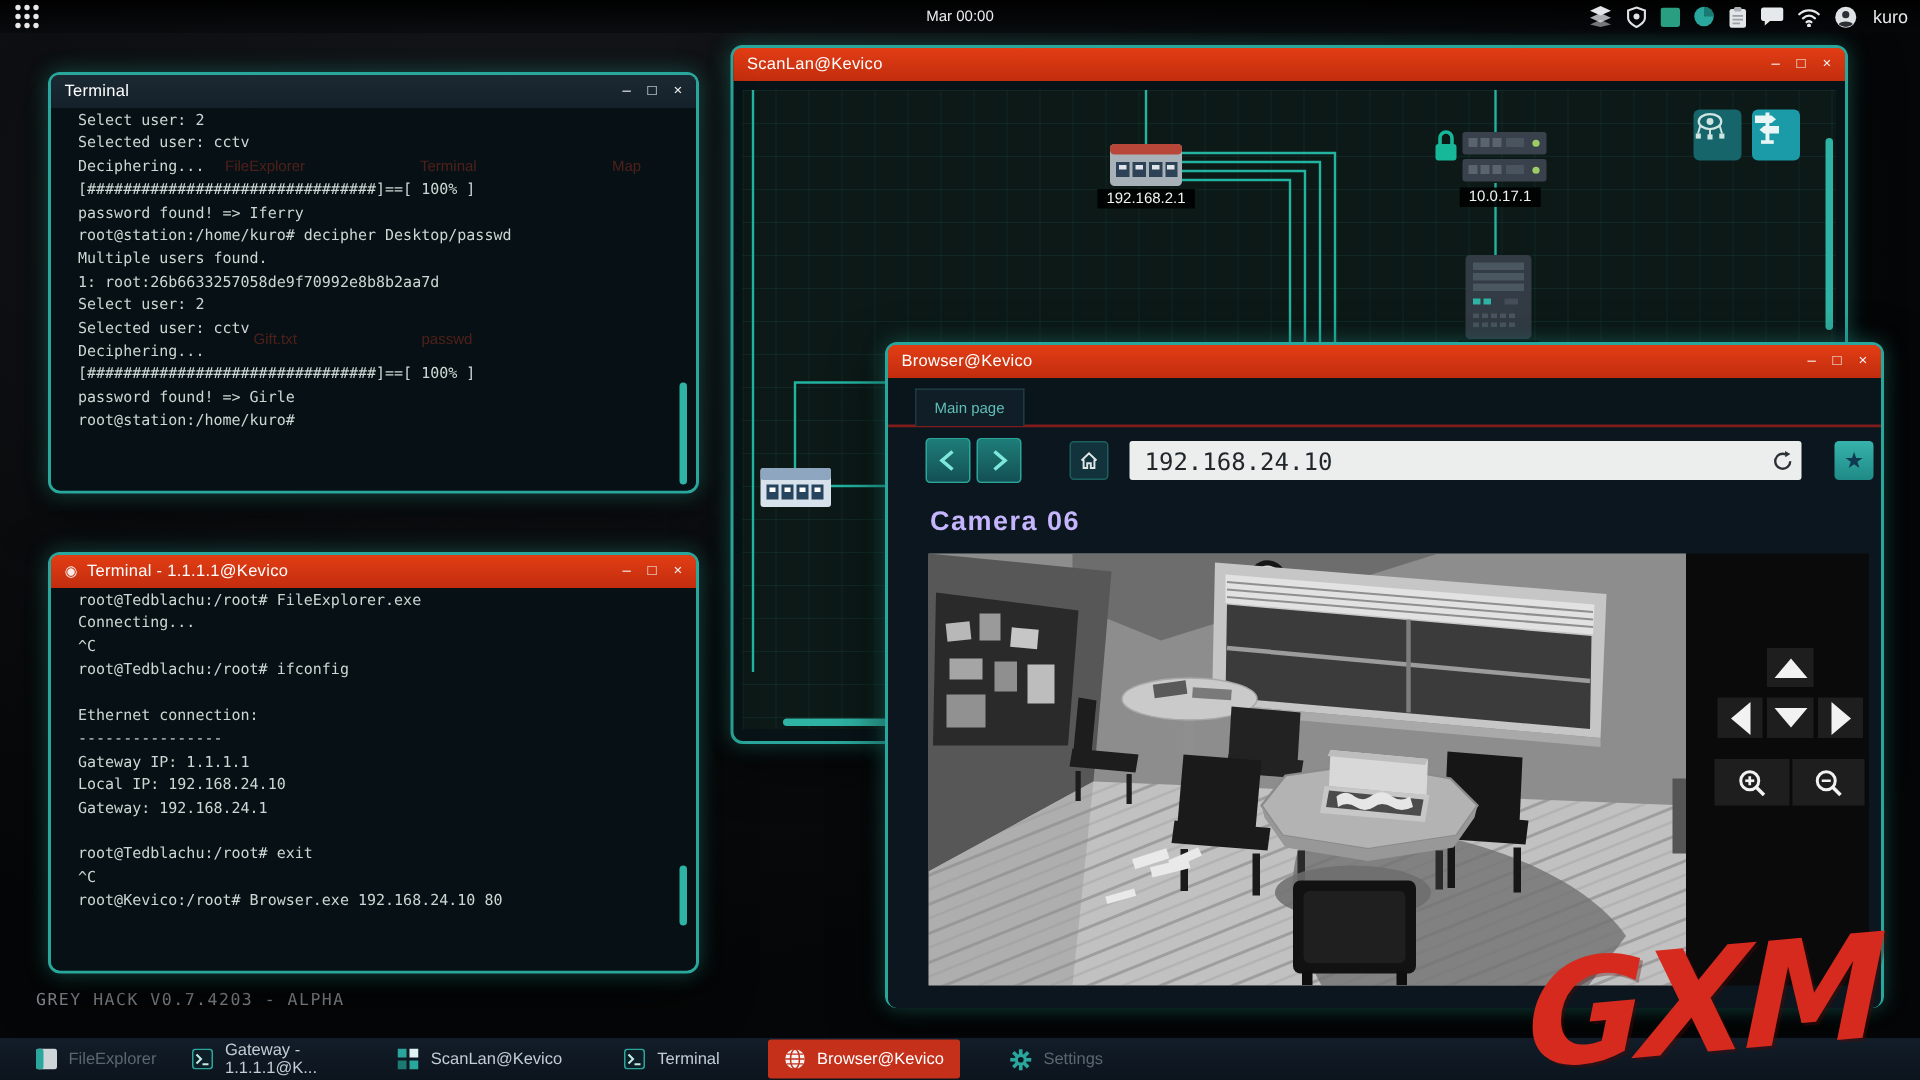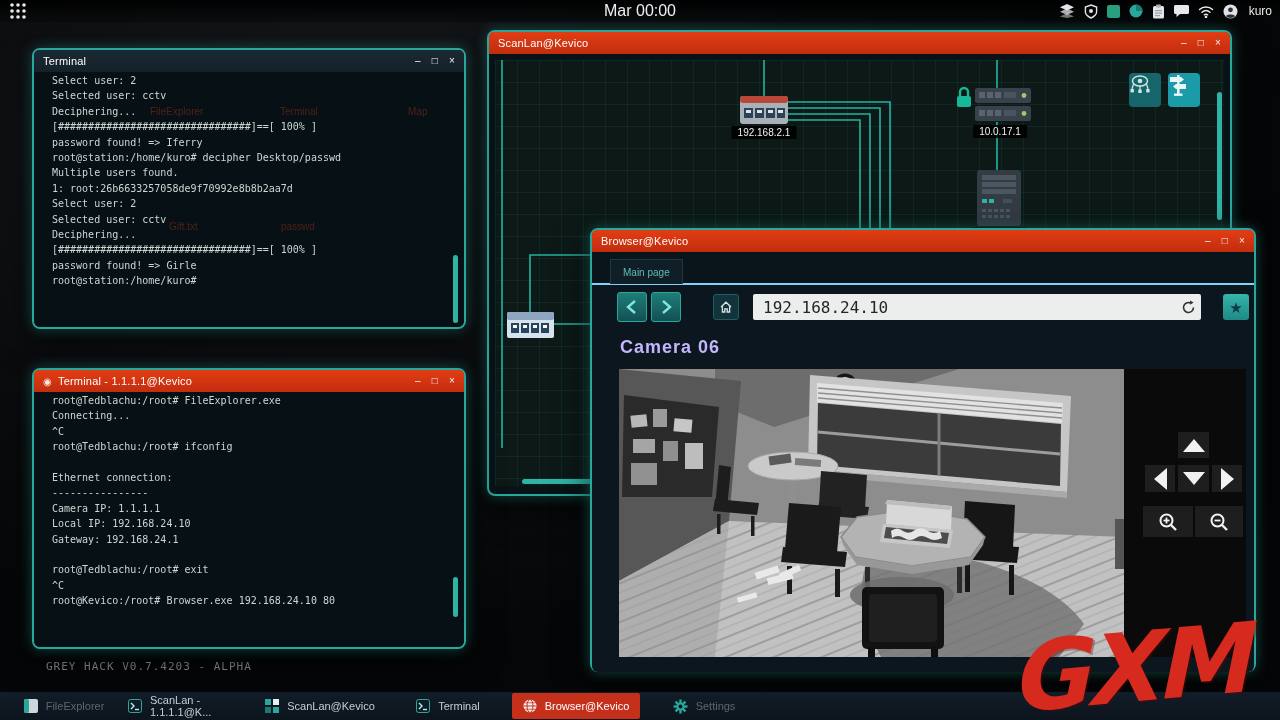--- a/index.html
+++ b/index.html
@@ -7,21 +7,21 @@
     width:1280px;height:720px;overflow:hidden;position:relative;
     background:radial-gradient(ellipse 900px 500px at 30% 20%, #17191d 0%, #0b0d0f 55%, #050607 100%);
     font-family:"Liberation Sans", sans-serif;
     -webkit-font-smoothing:antialiased;
   }
   
   .topbar{position:absolute;left:0;top:0;right:0;height:22px;z-index:50;
     background:linear-gradient(180deg,rgba(0,0,0,.95),rgba(5,8,10,.55));
     display:flex;align-items:center;color:#e8e8e8;font-size:12px;}
   .appgrid{margin-left:8px;width:20px;height:20px;display:flex;align-items:center;justify-content:center;cursor:pointer;}
-  .topbar-time{position:absolute;left:50%;transform:translateX(-50%);font-size:16px;color:#eceff1;}
+  .topbar-time{position:absolute;left:50%;transform:translateX(-50%);font-size:10px;color:#eceff1;}
   .tray{position:absolute;right:8px;top:0;height:22px;display:flex;align-items:center;gap:9px;}
   .tray svg{display:block;}
   .tray-user{font-size:12px;color:#e8e8e8;margin-left:2px;}
   
   .window{position:absolute;border:2px solid #2aa79c;border-radius:8px;
     box-shadow:0 0 14px rgba(42,167,156,.40), 0 12px 34px rgba(0,0,0,.65);
     background:#081317;}
   .titlebar{height:22px;display:flex;align-items:center;padding:0 9px;border-radius:5px 5px 0 0;
     font-size:11px;color:#fff;letter-spacing:.2px;}
   .titlebar.dark{background:linear-gradient(180deg,#1b2933,#14212a);}
@@ -45,21 +45,21 @@
                      linear-gradient(90deg, rgba(45,170,155,.10) 1px, transparent 1px);
     background-size:22px 22px;}
   .map svg{position:absolute;left:0;top:0;}
   .node-label{position:absolute;transform:translateX(-50%);background:rgba(0,0,0,.88);color:#f2f2f2;
     font-size:10px;padding:1px 6px;white-space:nowrap;}
   .map-btn{position:absolute;width:32px;height:34px;border-radius:4px;display:flex;align-items:center;justify-content:center;cursor:pointer;}
   .map-btn.dark{background:#15656b;}
   .map-btn.bright{background:#1b9aa8;}
   .hthumb{position:absolute;height:5px;border-radius:3px;background:#2fb3a4;}
   
-  .tabstrip{height:31px;background:#0a141b;border-bottom:2px solid #7dd3fc;position:relative;}
+  .tabstrip{height:31px;background:#0a141b;border-bottom:2px solid #7f1d1d;position:relative;}
   .tab{position:absolute;left:18px;top:7px;height:24px;padding:0 12px;display:flex;align-items:center;
     background:#101f27;border:1px solid #1d3a42;border-bottom:none;color:#5fbdb7;font-size:10px;cursor:pointer;}
   .toolbar{height:44px;background:#0c161e;display:flex;align-items:center;padding:0 0 0 25px;position:relative;}
   .nav-btn{width:28px;height:28px;margin-right:4px;border-radius:3px;cursor:pointer;
     background:linear-gradient(180deg,#1e7d78,#135055);border:1px solid #2aa79c;
     display:flex;align-items:center;justify-content:center;}
   .home-btn{width:24px;height:24px;margin:0 14px 0 28px;border-radius:3px;cursor:pointer;
     background:#13333c;border:1px solid #1d5f5c;display:flex;align-items:center;justify-content:center;}
   .urlbar{position:relative;width:448px;height:26px;background:#eceeee;border-radius:2px;display:flex;align-items:center;}
   .urlbar input{flex:1;border:none;outline:none;background:transparent;
@@ -81,21 +81,21 @@
   .taskbar{position:absolute;left:0;right:0;bottom:0;height:28px;z-index:55;
     background:linear-gradient(180deg,#121d29,#0c141d);border-top:1px solid #04070a;
     display:flex;align-items:stretch;}
   .task-item{display:flex;align-items:center;justify-content:center;gap:8px;width:128px;
     font-size:11px;color:#c3cdd5;cursor:pointer;}
   .task-item.dim{color:#5a6670;}
   .task-item.active{background:#c5301a;color:#fff;border-radius:2px;margin:1px 0;}
   .task-ico{display:flex;align-items:center;}
   
   .version{position:absolute;left:24px;top:660px;font-family:"DejaVu Sans Mono",monospace;
-    font-size:11px;letter-spacing:1px;color:#8d9296;z-index:5;margin-left:22px;}
+    font-size:11px;letter-spacing:1px;color:#8d9296;z-index:5;}
   .watermark{position:absolute;right:26px;bottom:-4px;z-index:60;pointer-events:none;
     font-family:"DejaVu Sans",sans-serif;font-size:96px;font-weight:bold;font-style:italic;
     color:#d62a1e;transform:rotate(-5deg) skewX(-6deg);letter-spacing:-4px;
     text-shadow:2px 2px 0 rgba(90,10,5,.35);}
 </style>
 </head>
 <body>
 
 <div class="topbar">
   <div class="appgrid">
@@ -326,21 +326,21 @@
     </div>
   </div>
   <div class="term-body">
       <div class="tline">root@Tedblachu:/root# FileExplorer.exe</div>
       <div class="tline">Connecting...</div>
       <div class="tline">^C</div>
       <div class="tline">root@Tedblachu:/root# ifconfig</div>
       <div class="tline"></div>
       <div class="tline">Ethernet connection:</div>
       <div class="tline">----------------</div>
-      <div class="tline">Camera IP: 1.1.1.1</div>
+      <div class="tline">Gateway IP: 1.1.1.1</div>
       <div class="tline">Local IP: 192.168.24.10</div>
       <div class="tline">Gateway: 192.168.24.1</div>
       <div class="tline"></div>
       <div class="tline">root@Tedblachu:/root# exit</div>
       <div class="tline">^C</div>
       <div class="tline">root@Kevico:/root# Browser.exe 192.168.24.10 80</div>
     </div>
   <div class="vthumb" style="right:6px;top:207px;height:40px;"></div>
 </div>
 
@@ -538,21 +538,21 @@
     <span>FileExplorer</span>
   </div>
   <div class="task-item">
     <span class="task-ico">
       <svg width="14" height="14" viewBox="0 0 14 14">
           <rect x="0.5" y="0.5" width="13" height="13" rx="2" fill="#0e1d26" stroke="#2aa79c"></rect>
           <polyline points="3,4 6,7 3,10" fill="none" stroke="#bfeee8" stroke-width="1.4"></polyline>
           <line x1="7" y1="10.5" x2="11" y2="10.5" stroke="#bfeee8" stroke-width="1.4"></line>
         </svg>
     </span>
-    <span>ScanLan - 1.1.1.1@K...</span>
+    <span>Gateway - 1.1.1.1@K...</span>
   </div>
   <div class="task-item">
     <span class="task-ico">
       <svg width="14" height="14" viewBox="0 0 14 14">
           <rect width="6" height="6" fill="#2aa79c"></rect>
           <rect x="8" width="6" height="6" fill="#dff4f2"></rect>
           <rect y="8" width="6" height="6" fill="#1c7a72"></rect>
           <rect x="8" y="8" width="6" height="6" fill="#2aa79c"></rect>
         </svg>
     </span>

